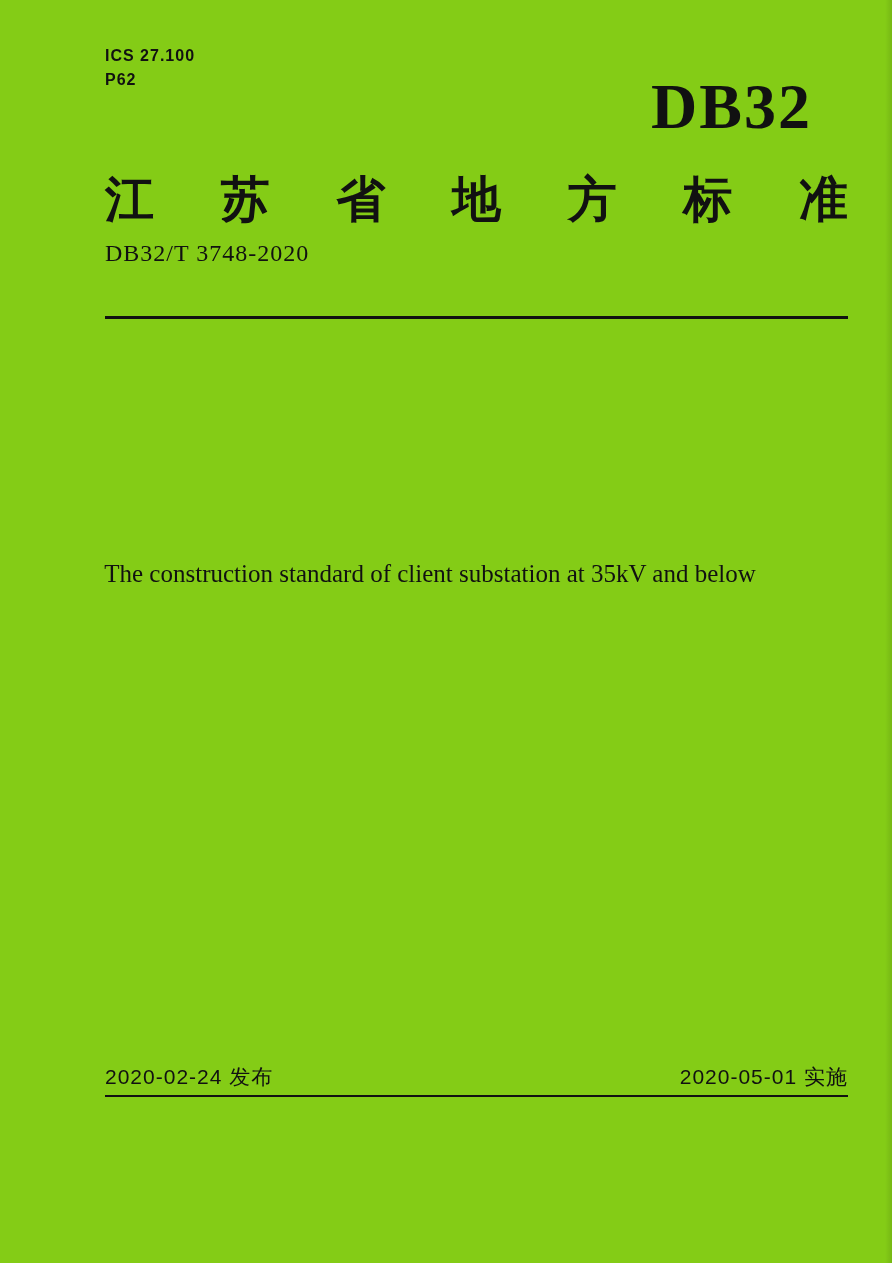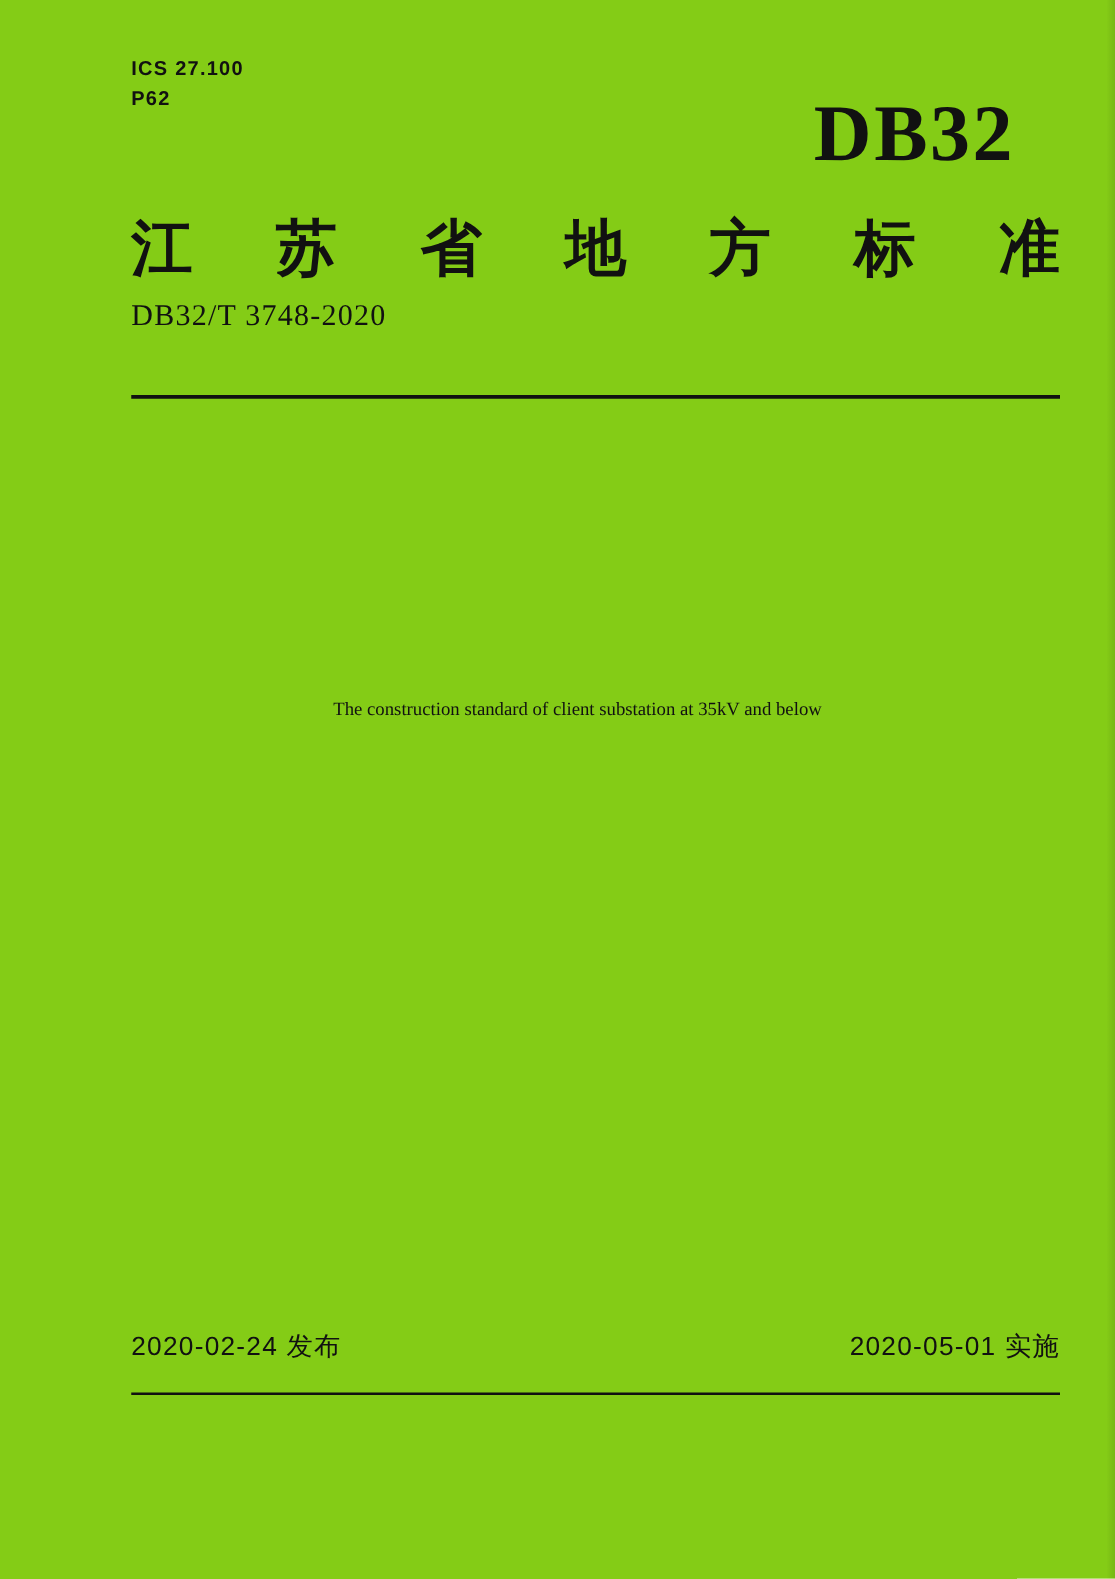--- a/index.html
+++ b/index.html
@@ -73,36 +73,36 @@
     left: 76px; top: 478px;
     width: 740px;
     text-align: center;
     font-size: 42px;
     font-weight: bold;
     letter-spacing: 1px;
     white-space: nowrap;
   }
   .title-en {
     position: absolute;
-    left: 92px; top: 560px;
+    left: 60px; top: 560px;
     width: 740px;
     text-align: center;
     font-family: "Liberation Serif", serif;
-    font-size: 15px;
+    font-size: 25px;
   }
   .dates-row {
     position: absolute;
     left: 105px; top: 1063px;
     width: 743px;
     display: flex;
     justify-content: space-between;
     font-size: 21px;
     font-weight: 500;
     letter-spacing: 1px;
-    padding-bottom: 23px;
+    padding-bottom: 4px;
     border-bottom: 2px solid #111111;
   }
   .issuer-block {
     position: absolute;
     left: 105px; top: 1138px;
     width: 743px;
     font-size: 24px;
     font-weight: bold;
     line-height: 36px;
   }

